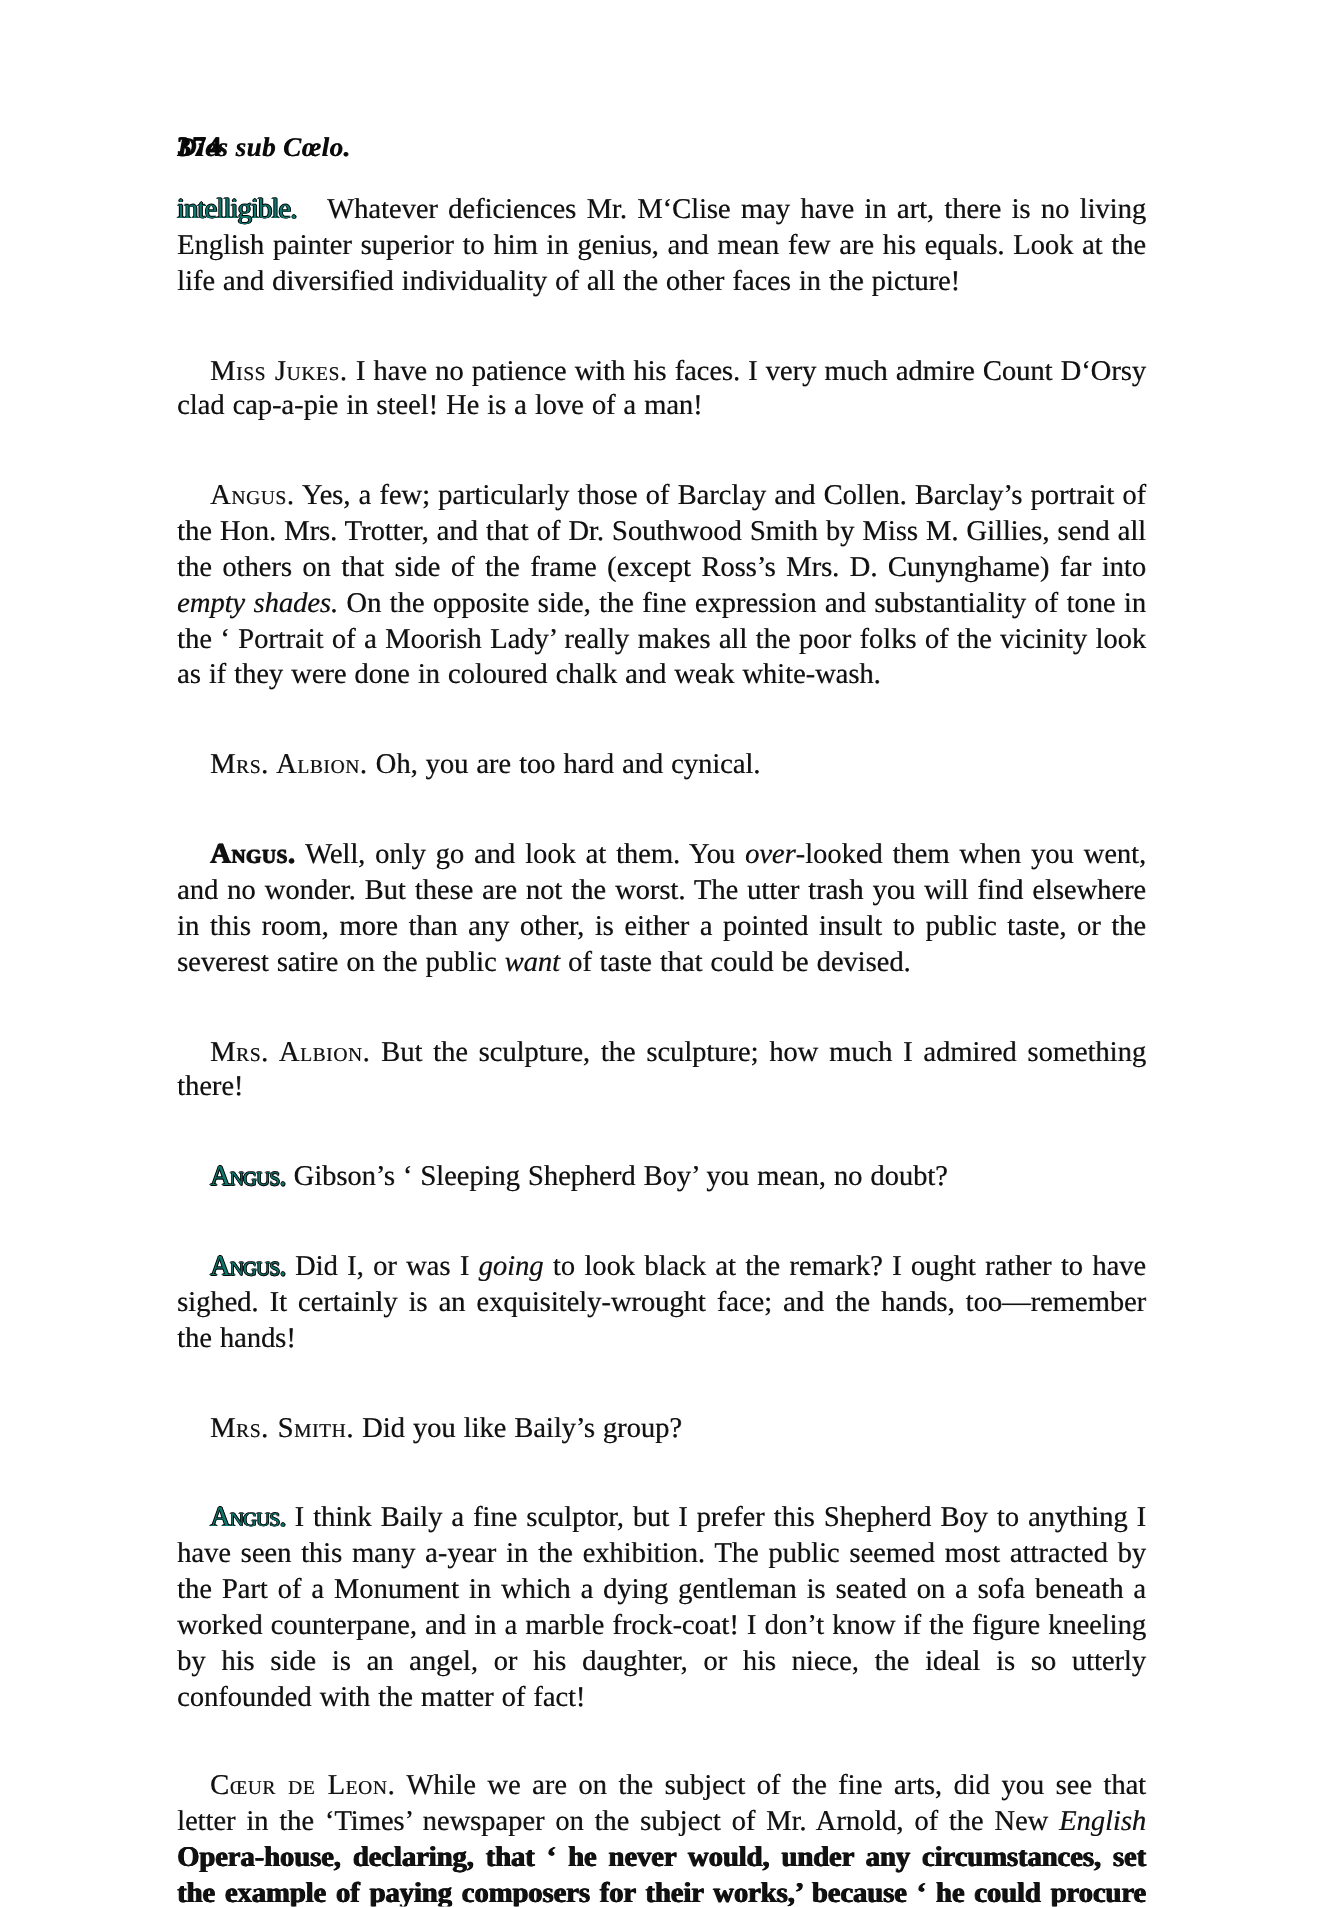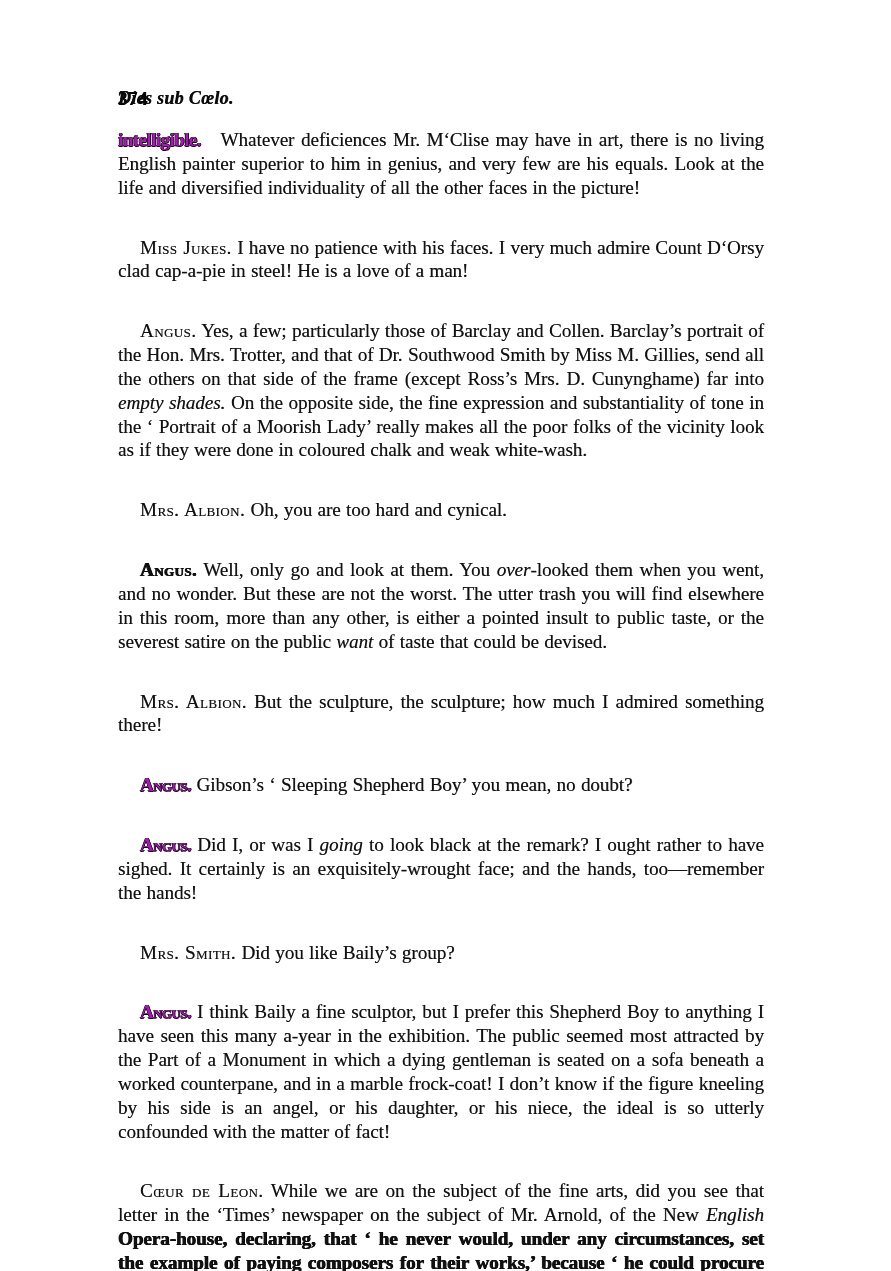--- a/index.html
+++ b/index.html
@@ -82,39 +82,39 @@
   }
   em.it {
     font-style: italic;
   }
   
   .heavy {
     font-weight: bold;
     text-shadow: 0.45px 0 0 rgba(0,0,0,0.95), -0.4px 0.25px 0 rgba(0,0,0,0.7), 0.25px -0.3px 0 rgba(0,0,0,0.6);
   }
   .blotch {
-    font-weight: bold;
-    color: #a21caf;
+    font-weight: normal;
+    color: #0f766e;
     text-shadow: 0.6px 0 0 #000, -0.6px 0 0 #000, 0 0.5px 0 #000, 0 -0.45px 0 #000, 0.5px 0.4px 0 rgba(0,0,0,0.8);
     letter-spacing: -0.6px;
   }
 </style>
 </head>
 <body>
 
 <div class="page">
 
   <div class="running-head">
     <span class="folio">374</span>
     <span class="head-title">Dies sub Cœlo.</span>
   </div>
 
   <div class="textblock">
 
-    <p class="para"><span class="blotch">intelligible.</span>&nbsp;&nbsp; <span>Whatever deficiences Mr. M‘Clise may have in art, there is no living English painter superior to him in genius, and very few are his equals.   Look at the life and diversified individuality of all the other faces in the picture!</span></p>
+    <p class="para"><span class="blotch">intelligible.</span>&nbsp;&nbsp; <span>Whatever deficiences Mr. M‘Clise may have in art, there is no living English painter superior to him in genius, and mean few are his equals.   Look at the life and diversified individuality of all the other faces in the picture!</span></p>
 
     <p class="para indent"><span class="speaker">Miss Jukes.</span> <span>I have no patience with his faces.   I very much admire Count D‘Orsy clad cap-a-pie in steel!   He is a love of a man!</span></p>
 
 
     <p class="para indent"><span class="speaker">Angus.</span> <span>Yes, a few; particularly those of Barclay and Collen. Barclay’s portrait of the Hon. Mrs. Trotter, and that of Dr. Southwood Smith by Miss M. Gillies, send all the others on that side of the frame (except Ross’s Mrs. D. Cunynghame) far into </span><em class="it">empty shades.</em><span>  On the opposite side, the fine expression and substantiality of tone in the ‘ Portrait of a Moorish Lady’ really makes all the poor folks of the vicinity look as if they were done in coloured chalk and weak white-wash.</span></p>
 
     <p class="para indent"><span class="speaker">Mrs. Albion.</span> <span>Oh, you are too hard and cynical.</span></p>
 
     <p class="para indent"><span class="speaker heavy">Angus.</span> <span>Well, only go and look at them.   You </span><em class="it">over</em><span>-looked them when you went, and no wonder.   But these are not the worst.   The utter trash you will find elsewhere in this room, more than any other, is either a pointed insult to public taste, or the severest satire on the public </span><em class="it">want</em><span> of taste that could be devised.</span></p>
 

